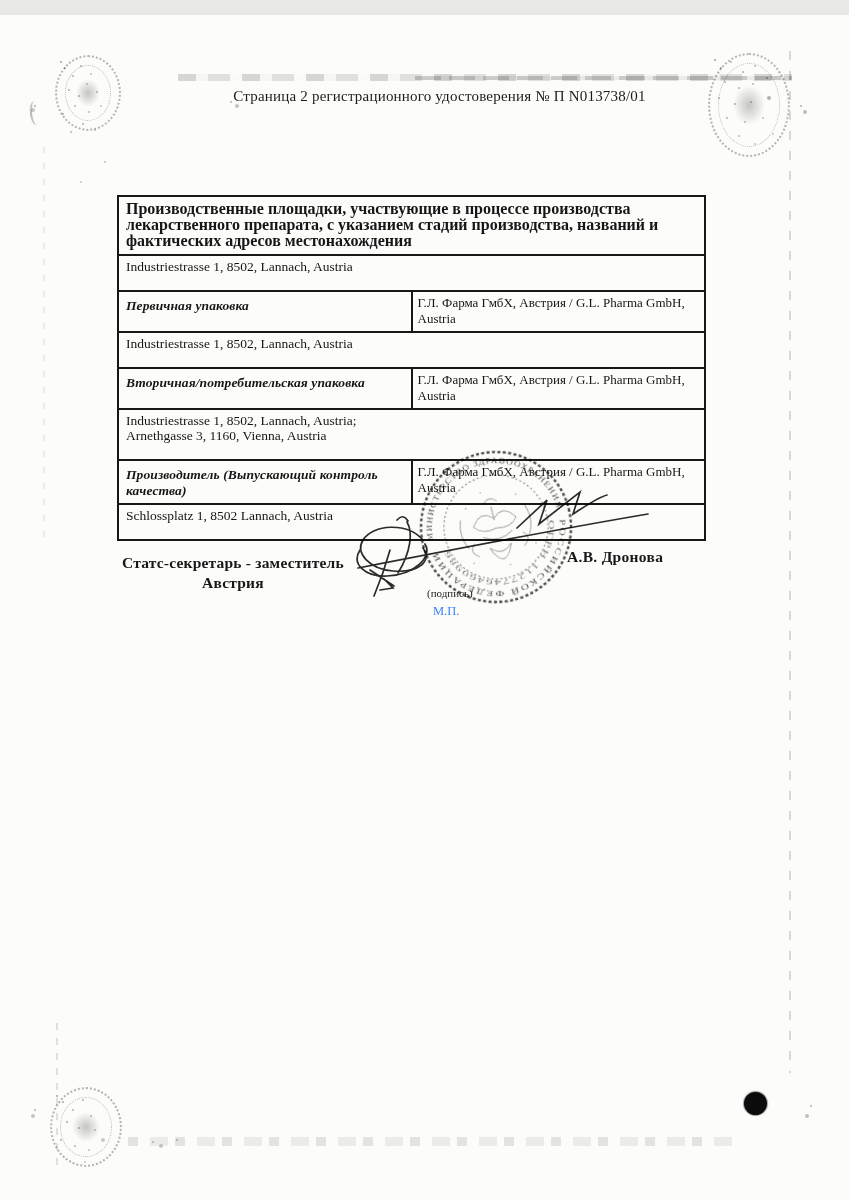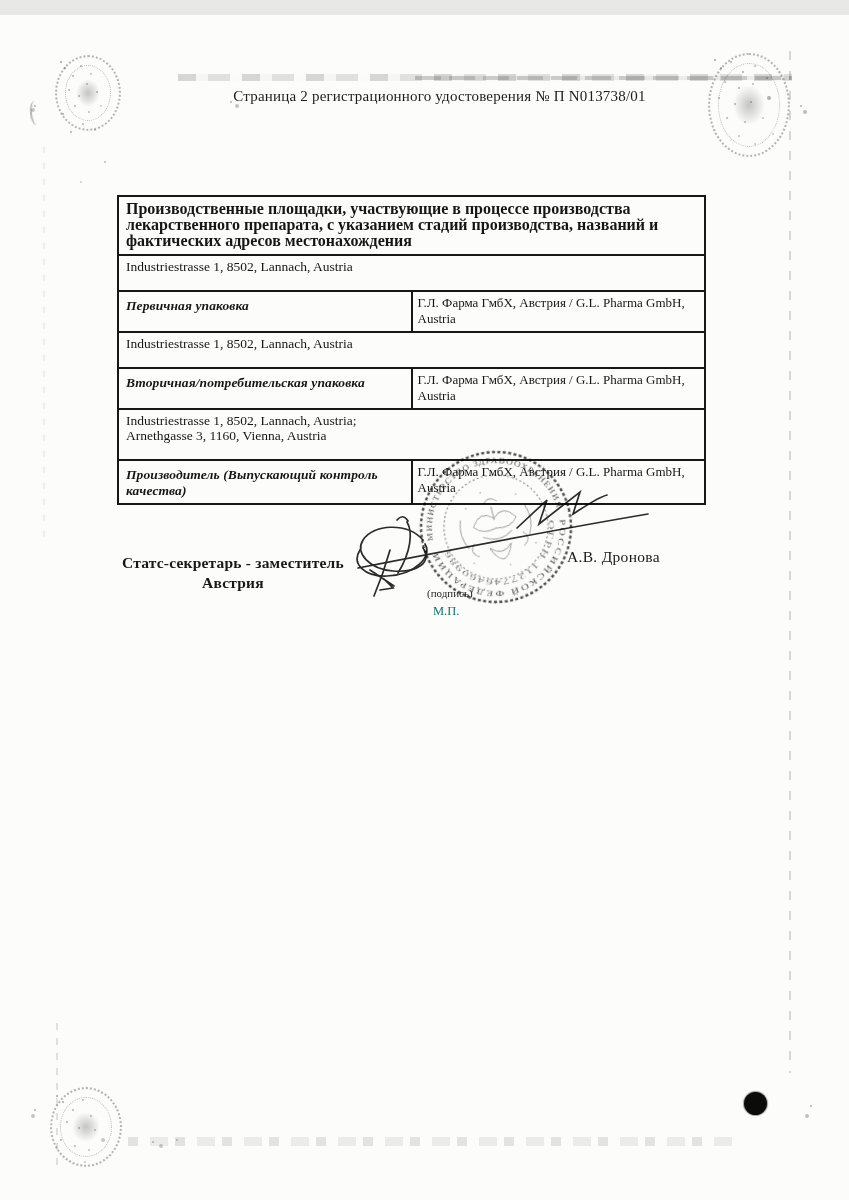--- a/index.html
+++ b/index.html
@@ -36,29 +36,29 @@
   td.addr{
     font-size:13.5px;line-height:15px;padding:3px 7px 16px;white-space:pre-line;
   }
   
   .signer-title{
     position:absolute;left:122px;top:538px;z-index:2;
     font-weight:bold;font-size:15.5px;line-height:20px;letter-spacing:.2px;text-align:center;
   }
   .signer-name{
     position:absolute;left:567px;top:533px;z-index:2;
-    font-weight:normal;font-size:15.5px;letter-spacing:.3px;
+    font-weight:bold;font-size:15.5px;letter-spacing:.3px;
   }
   .sig-caption{
     position:absolute;left:427px;top:572px;z-index:2;
     font-size:11px;color:#242424;
   }
   .seal-abbr{
     position:absolute;left:433px;top:589px;z-index:2;
-    font-size:12.5px;color:#0f766e;
+    font-size:12.5px;color:#3b82f6;
   }
   
   .stamp-svg{position:absolute;left:411px;top:427px;z-index:3;mix-blend-mode:multiply;}
   .sign-svg{position:absolute;left:335px;top:423px;z-index:4;mix-blend-mode:multiply;}
   
   .band{position:absolute;filter:blur(.4px);}
   .band-top{
     left:178px;top:59px;width:614px;height:7px;opacity:.5;
     background:repeating-linear-gradient(90deg,rgba(0,0,0,.30) 0 18px,rgba(0,0,0,.05) 18px 30px,rgba(0,0,0,.22) 30px 52px,rgba(0,0,0,.02) 52px 64px);
   }
@@ -164,20 +164,23 @@
           <td class="stage">Вторичная/потребительская упаковка</td>
           <td class="mfr">Г.Л. Фарма ГмбХ, Австрия / G.L. Pharma GmbH, Austria</td>
         </tr>
         <tr>
           <td class="addr" colspan="2">Industriestrasse 1, 8502, Lannach, Austria;
 Arnethgasse 3, 1160, Vienna, Austria</td>
         </tr>
         <tr>
           <td class="stage">Производитель (Выпускающий контроль качества)</td>
           <td class="mfr">Г.Л. Фарма ГмбХ, Австрия / G.L. Pharma GmbH, Austria</td>
+        </tr>
+        <tr>
+          <td class="addr" colspan="2">Schlossplatz 1, 8502 Lannach, Austria</td>
         </tr>
       </tbody>
     </table>
   </div>
 
   <svg class="stamp-svg" width="170" height="170" viewBox="0 0 170 170">
     <defs>
       <filter id="fb" x="-20%" y="-20%" width="140%" height="140%">
         <feGaussianBlur stdDeviation="0.55"></feGaussianBlur>
       </filter>

